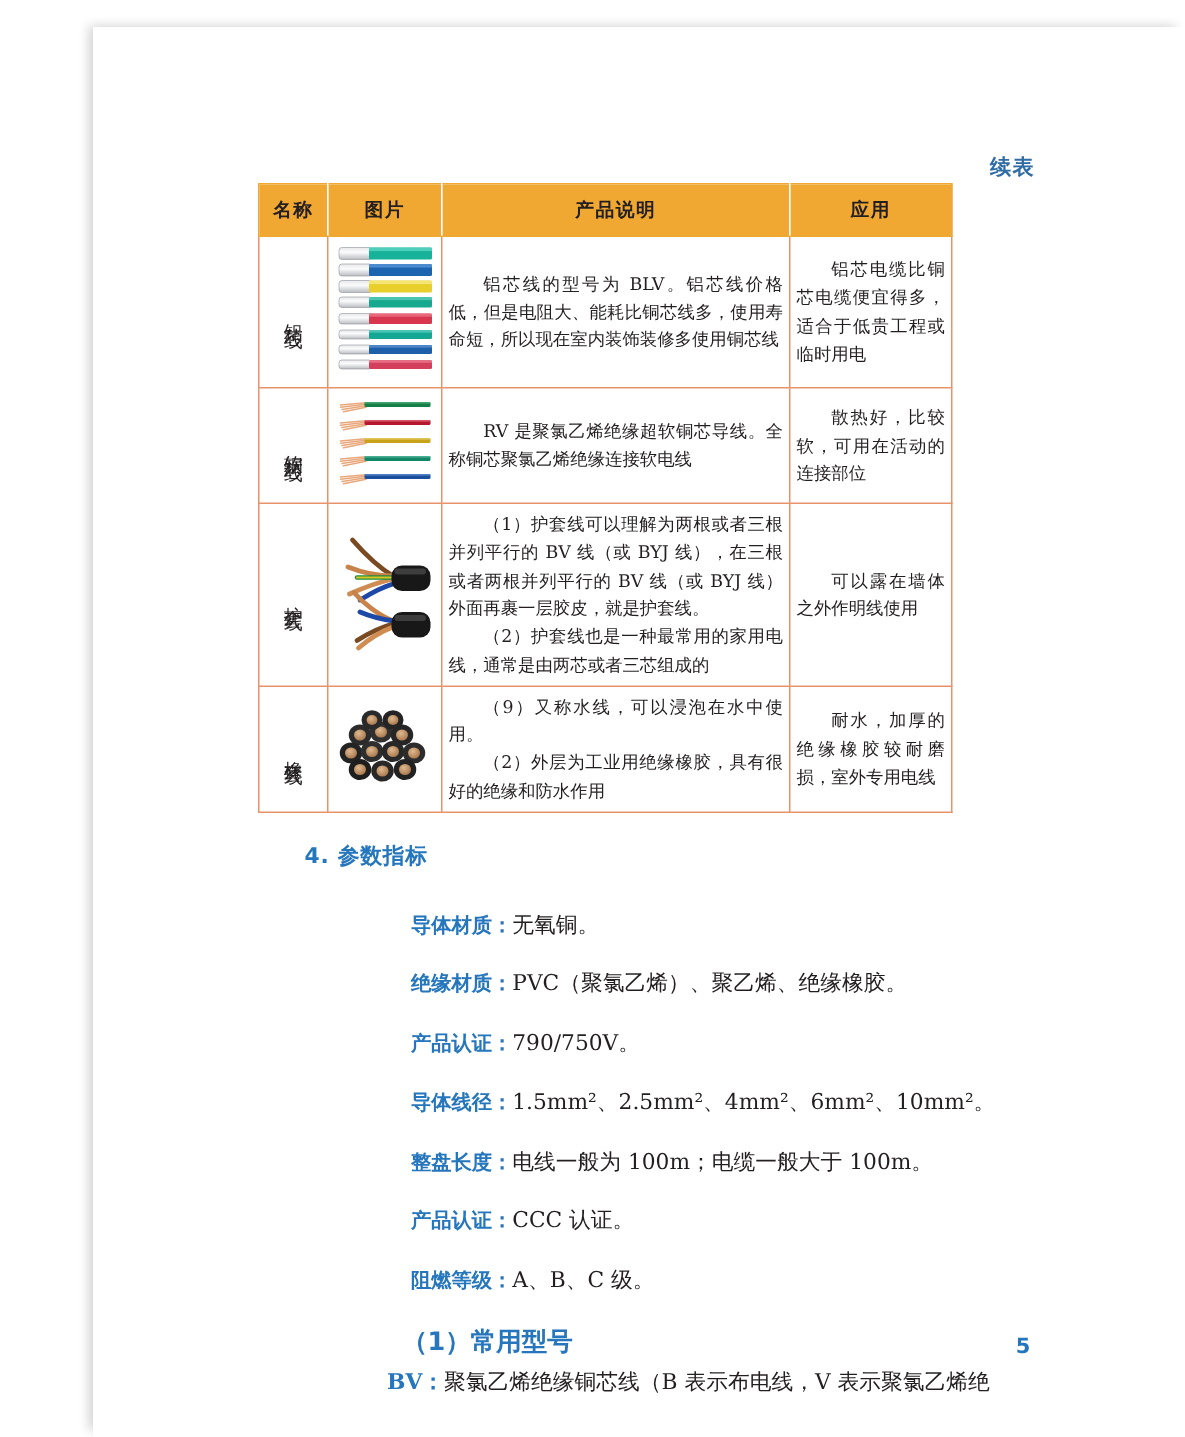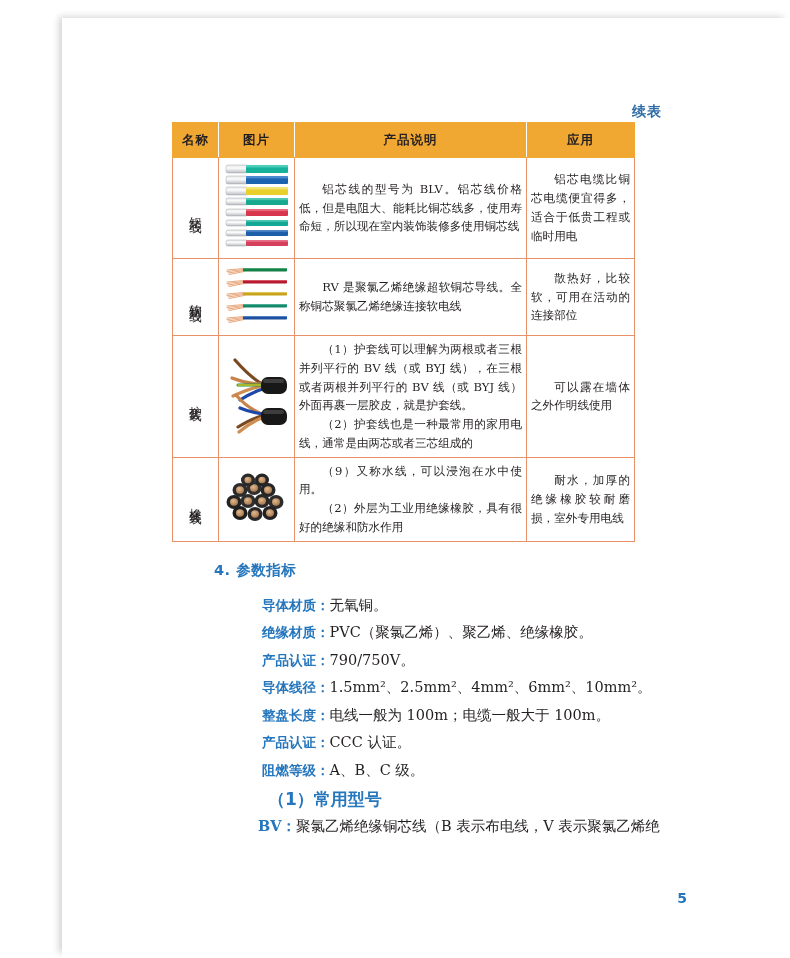--- a/index.html
+++ b/index.html
@@ -22,21 +22,21 @@
     top: 18px;
     width: 728px;
     height: 940px;
     background: #ffffff;
     box-shadow: -5px -3px 7px -2px rgba(0,0,0,0.18);
   }
 
   
   .continued-label {
     position: absolute;
-    left: 520px;
+    left: 548px;
     top: 85px;
     width: 80px;
     text-align: right;
     font-family: "DejaVu Sans", sans-serif;
     font-size: 14px;
     font-weight: bold;
     color: #2f6ca5;
     letter-spacing: 1px;
   }
 
@@ -105,21 +105,21 @@
   }
   .app-cell { text-indent: 0; }
   .app-cell p { text-indent: 2em; }
 
   
   .wire-stack { display: block; margin: 0 auto; }
 
   
   .section-heading {
     position: absolute;
-    left: 152px;
+    left: 141px;
     top: 543px;
     font-family: "DejaVu Sans", sans-serif;
     font-size: 14.5px;
     font-weight: bold;
     color: #2576bc;
     letter-spacing: 0.5px;
     text-align: center;
   }
 
   .params {
@@ -127,21 +127,21 @@
     left: 138px;
     top: 572px;
     width: 500px;
     font-family: "DejaVu Serif", serif;
     font-size: 14.5px;
     line-height: 1.62;
     color: #231f20;
   }
   .param-line {
     text-indent: 4em;
-    margin: 4px;
+    margin: 16px;
     text-align: justify;
     text-justify: inter-ideograph;
   }
   .plabel {
     color: #2576bc;
     font-family: "DejaVu Sans", sans-serif;
     font-size: 13.5px;
     font-weight: bold;
   }
   .pval { color: #231f20; }

